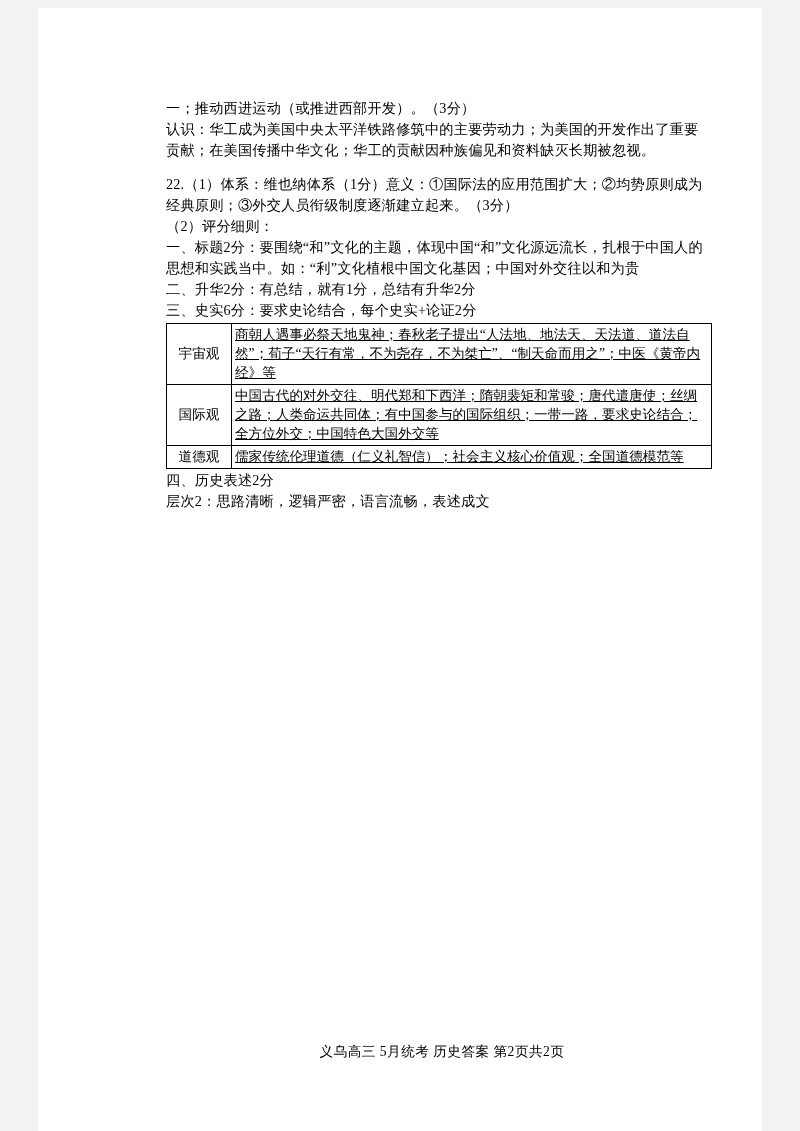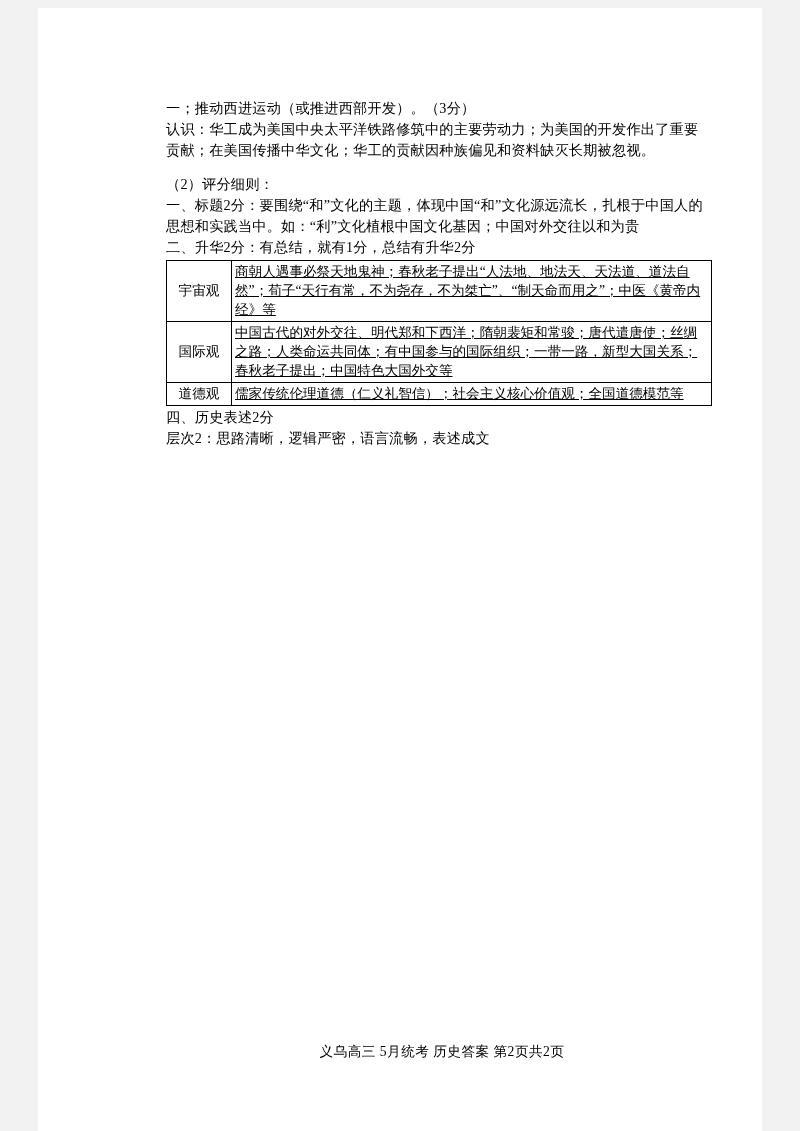--- a/index.html
+++ b/index.html
@@ -69,33 +69,35 @@
 <body>
 
 <div class="page">
   <div class="content">
 
     <div class="line">一；推动西进运动（或推进西部开发）。（3分）</div>
     <div class="line">认识：华工成为美国中央太平洋铁路修筑中的主要劳动力；为美国的开发作出了重要贡献；在美国传播中华文化；华工的贡献因种族偏见和资料缺灭长期被忽视。</div>
 
     <div class="blockgap"></div>
 
+    <div class="line">22.（1）体系：维也纳体系（1分）意义：①国际法的应用范围扩大；②均势原则成为经典原则；③外交人员衔级制度逐渐建立起来。（3分）</div>
     <div class="line">（2）评分细则：</div>
     <div class="line">一、标题2分：要围绕“和”文化的主题，体现中国“和”文化源远流长，扎根于中国人的思想和实践当中。如：“利”文化植根中国文化基因；中国对外交往以和为贵</div>
     <div class="line">二、升华2分：有总结，就有1分，总结有升华2分</div>
+    <div class="line">三、史实6分：要求史论结合，每个史实+论证2分</div>
 
     <table class="tbl">
       <tbody>
           <tr>
         <td class="lbl">宇宙观</td>
         <td class="body">商朝人遇事必祭天地鬼神；春秋老子提出“人法地、地法天、天法道、道法自然”；荀子“天行有常，不为尧存，不为桀亡”、“制天命而用之”；中医《黄帝内经》等</td>
       </tr>
       <tr>
         <td class="lbl">国际观</td>
-        <td class="body">中国古代的对外交往、明代郑和下西洋；隋朝裴矩和常骏；唐代遣唐使；丝绸之路；人类命运共同体；有中国参与的国际组织；一带一路，新型大国关系；春秋老子提出；中国特色大国外交等</td>
+        <td class="body">中国古代的对外交往、明代郑和下西洋；隋朝裴矩和常骏；唐代遣唐使；丝绸之路；人类命运共同体；有中国参与的国际组织；一带一路，要求史论结合；全方位外交；中国特色大国外交等</td>
       </tr>
       <tr>
         <td class="lbl">道德观</td>
         <td class="body">儒家传统伦理道德（仁义礼智信）；社会主义核心价值观；全国道德模范等</td>
       </tr>
     </tbody>
       </table>
 
     <div class="line">四、历史表述2分</div>
     <div class="line">层次2：思路清晰，逻辑严密，语言流畅，表述成文</div>

